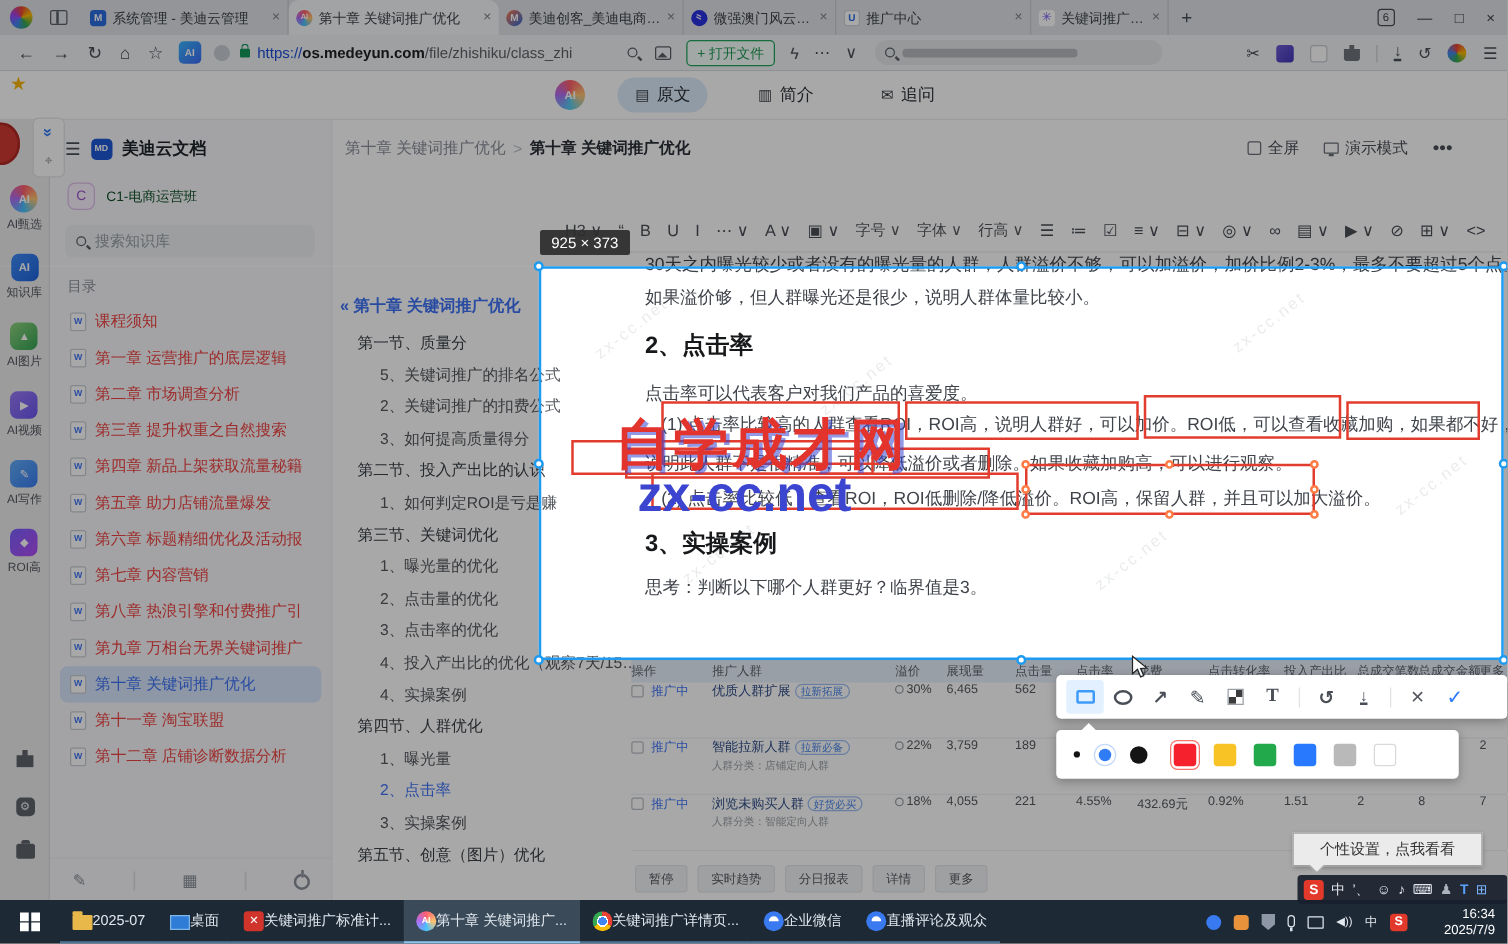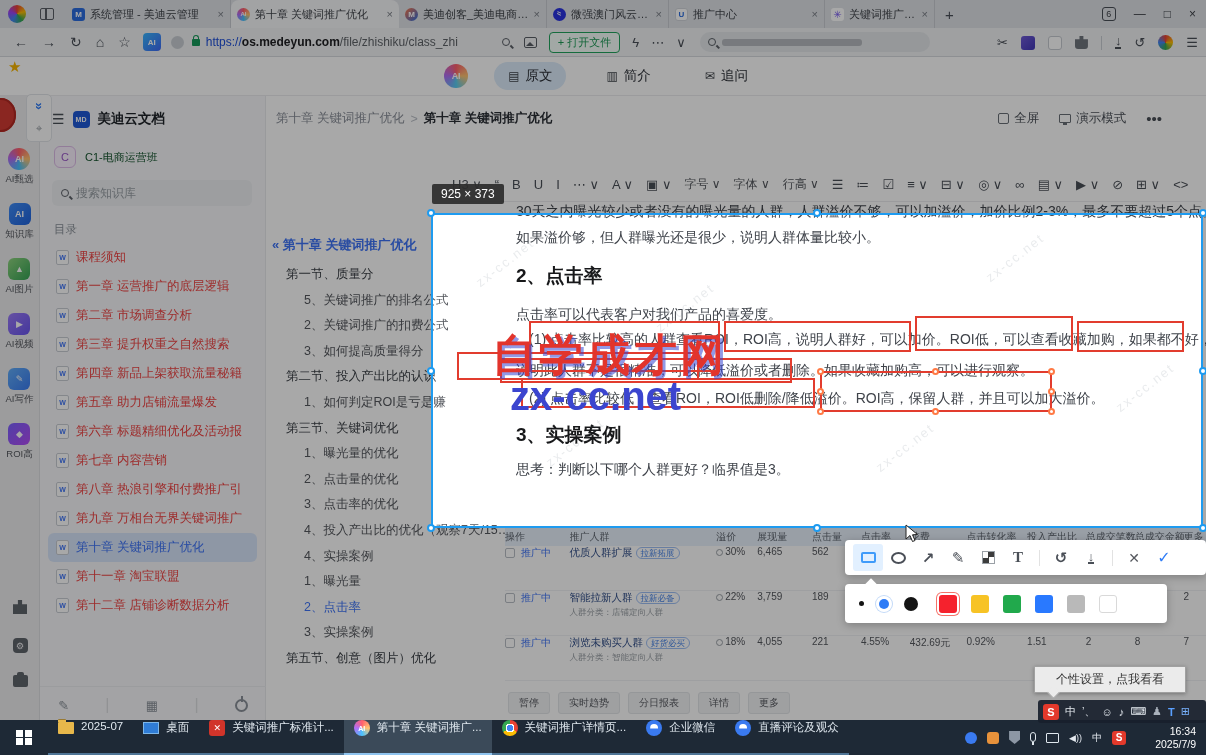--- a/index.html
+++ b/index.html
@@ -213,21 +213,21 @@
   .sg.person-icon{color:#aab2bc}
 
   
   .cursor{position:absolute;left:905px;top:524px;z-index:85}
 
   
   .taskbar{position:absolute;left:0;top:720px;width:1206px;height:35px;background:#1e2936;display:flex;align-items:stretch;z-index:40}
   .tb-start{width:48px;display:flex;align-items:center;justify-content:center}
   .win-logo{display:grid;grid-template-columns:7px 7px;grid-template-rows:7px 7px;gap:1.5px}
   .win-logo span{background:#fff}
-  .tb-app{display:flex;gap:7px;padding:0 10px;border-bottom:2px solid rgba(120,180,230,0.55);max-width:150px;color:#dfe7ee;font-size:11.5px;white-space:nowrap}
+  .tb-app{display:flex;align-items:center;padding:0 10px;border-bottom:2px solid rgba(120,180,230,0.55);max-width:150px;color:#dfe7ee;font-size:11.5px;white-space:nowrap}
   .tb-app .lbl{overflow:hidden;text-overflow:ellipsis}
   .tb-app.active{background:#3b4a59;border-bottom-color:#8fc4ef}
   .tb-ic{width:16px;height:16px;flex:none;display:inline-flex;align-items:center;justify-content:center;font-size:9px;color:#fff;font-weight:bold}
   .tb-ic.folder{background:#e8b84b;height:12px;border-radius:1px;position:relative;margin-top:2px}
   .tb-ic.folder::before{content:"";position:absolute;top:-3px;left:0;width:8px;height:3px;background:#e8b84b;border-radius:1px 1px 0 0}
   .tb-ic.desktop{background:#2f7cd6;height:12px;border:1px solid #7db6e8;margin-top:2px}
   .tb-ic.xmind-red{background:#d1342a;border-radius:3px}
   .tb-ic.ai-rainbow3{border-radius:50%;background:conic-gradient(#ff5f6d,#ffc371,#47c2ff,#b06ef5,#ff5f6d);font-size:7px}
   .tb-ic.chrome{border-radius:50%;background:radial-gradient(circle at 50% 50%,#4285f4 0 30%,#fff 30% 40%,transparent 40%),conic-gradient(#ea4335 0 33%,#fbbc05 0 66%,#34a853 0)}
   .tb-ic.wecom,.tb-ic.wecom-live{border-radius:50%;background:#3a7af0;position:relative}
@@ -498,20 +498,21 @@
           <div class="o-item lv2">2、关键词推广的扣费公式</div>
           <div class="o-item lv2">3、如何提高质量得分</div>
           <div class="o-item lv1">第二节、投入产出比的认识</div>
           <div class="o-item lv2">1、如何判定ROI是亏是赚</div>
           <div class="o-item lv1">第三节、关键词优化</div>
           <div class="o-item lv2">1、曝光量的优化</div>
           <div class="o-item lv2">2、点击量的优化</div>
           <div class="o-item lv2">3、点击率的优化</div>
           <div class="o-item lv2">4、投入产出比的优化（观察7天/15…</div>
           <div class="o-item lv2">4、实操案例</div>
+          <div class="o-item lv1">第四节、人群优化</div>
           <div class="o-item lv2">1、曝光量</div>
           <div class="o-item lv2 active">2、点击率</div>
           <div class="o-item lv2">3、实操案例</div>
           <div class="o-item lv1">第五节、创意（图片）优化</div>
         </div>
     </div>
     <div class="edbar" id="edbar">
         <span class="et-item">H3 ∨</span>
         <span class="et-item">“</span>
         <span class="et-item">B</span>

